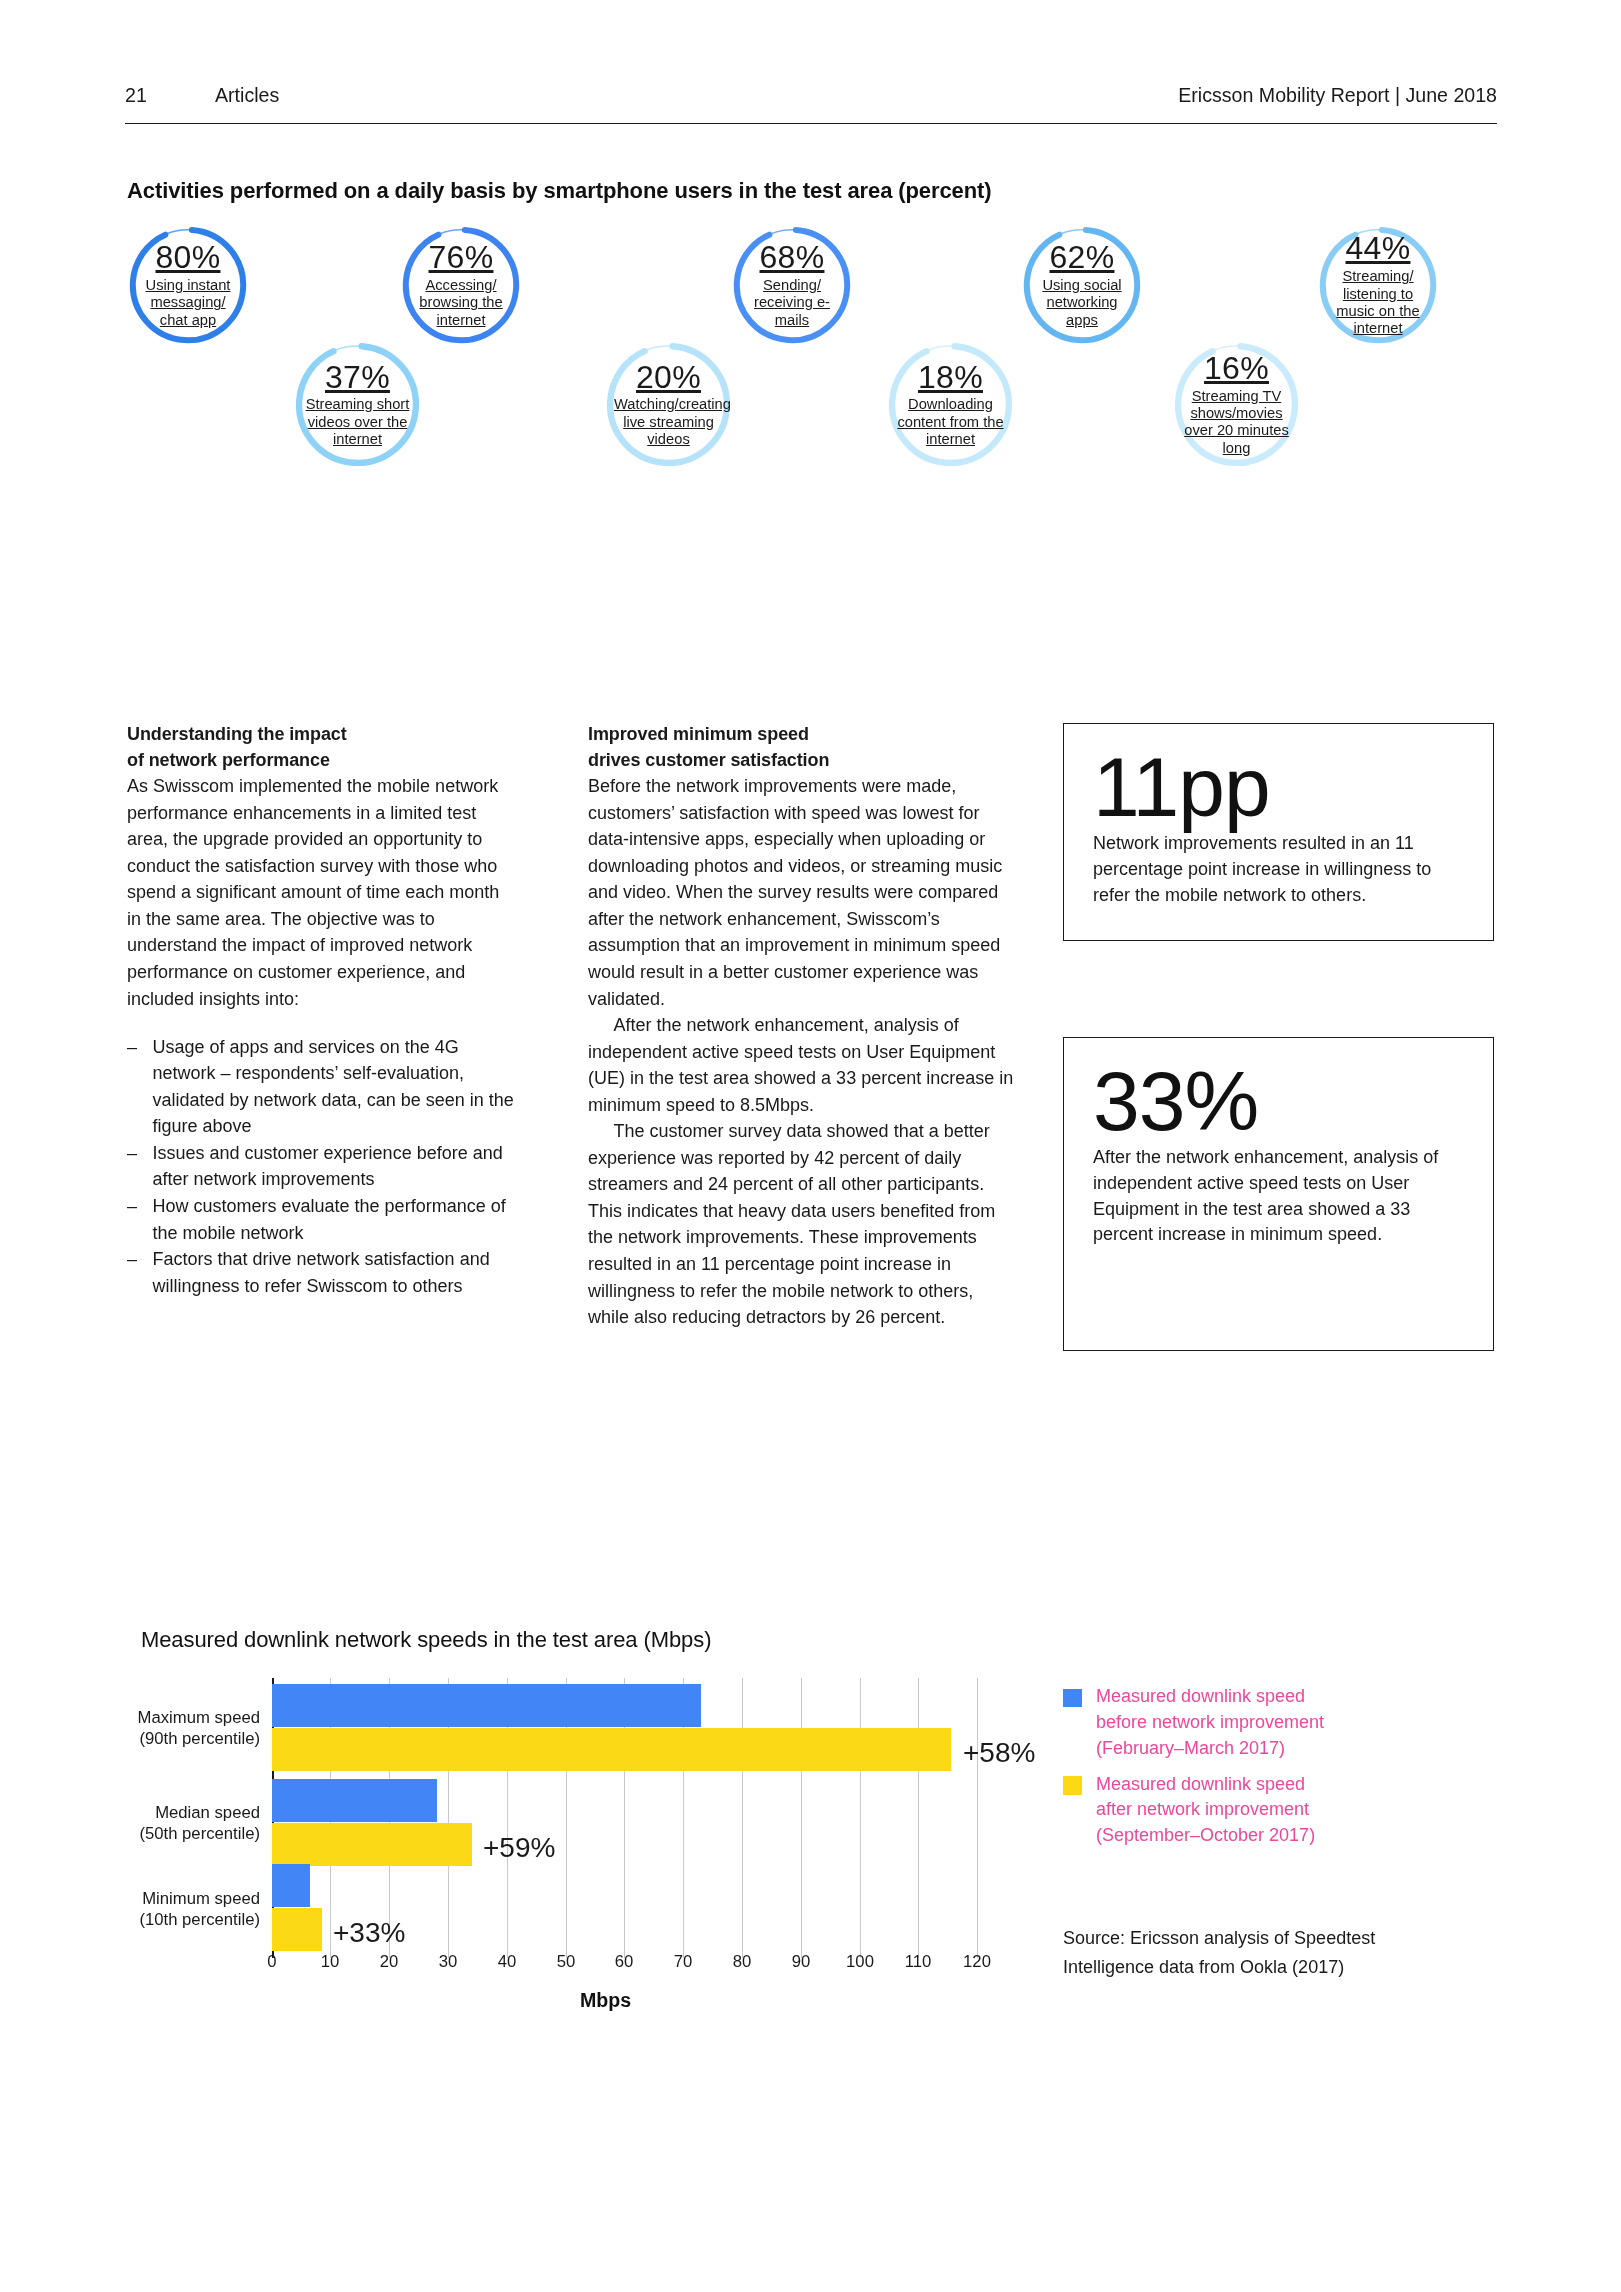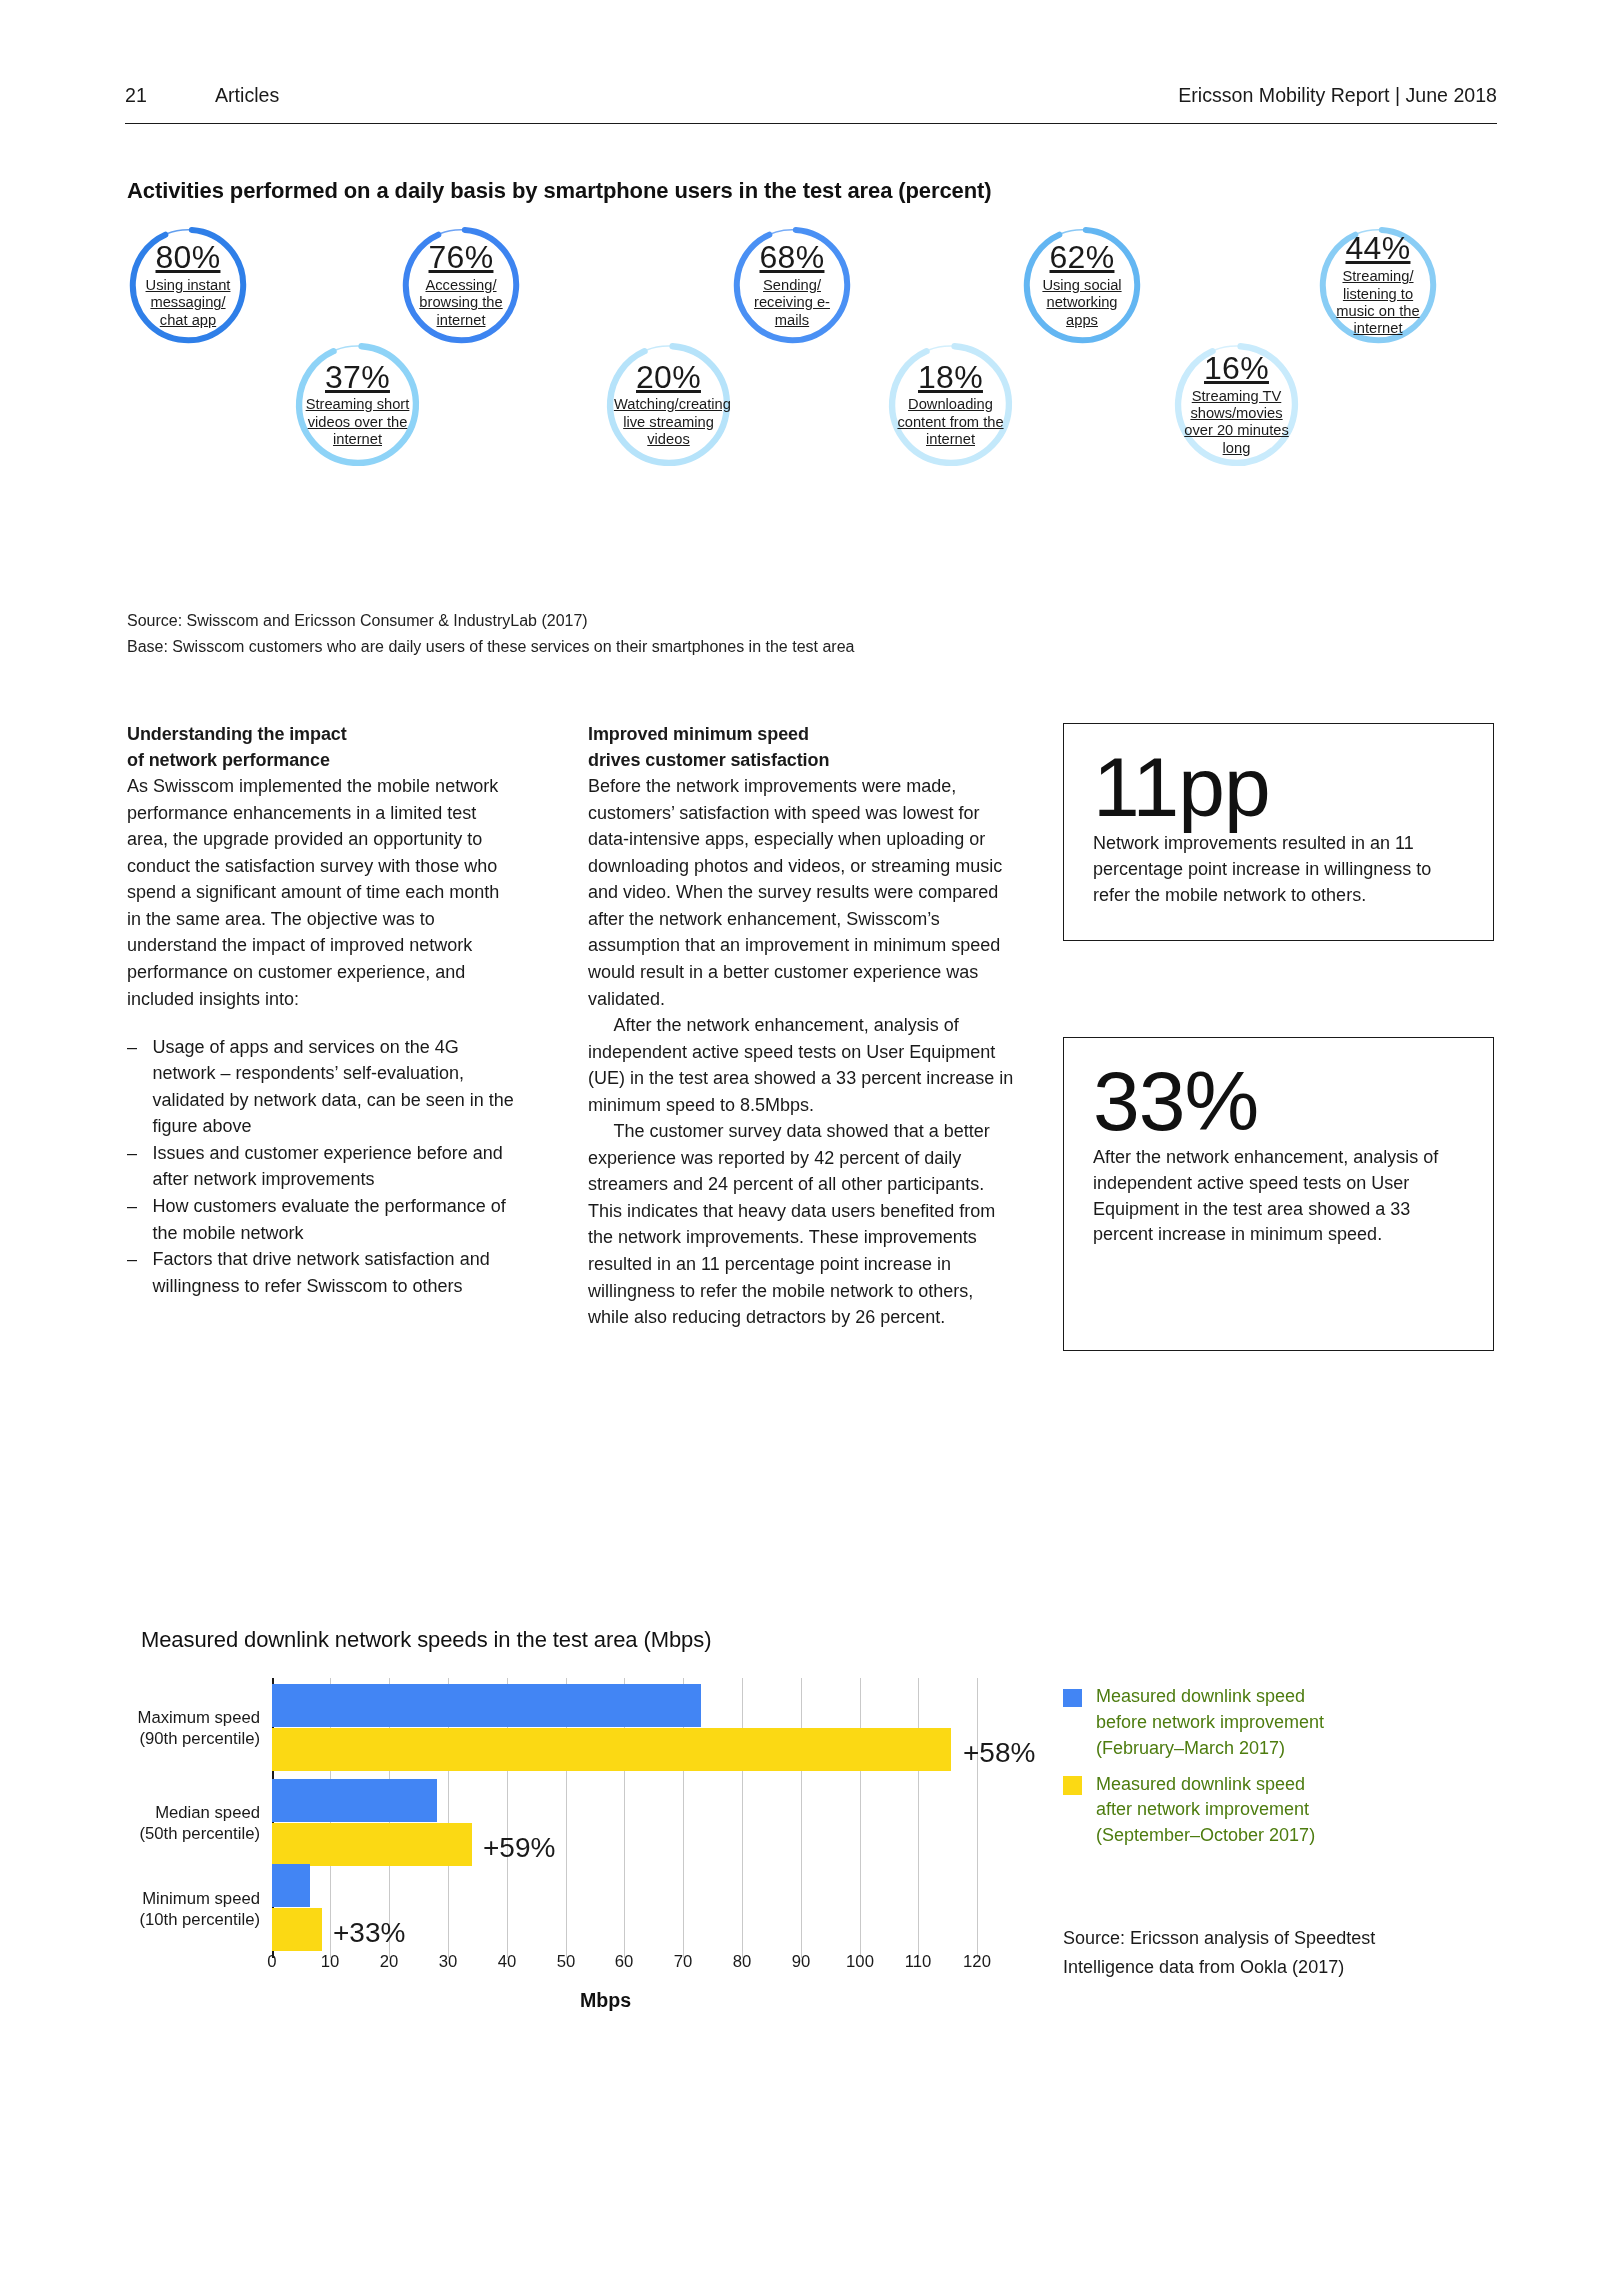--- a/index.html
+++ b/index.html
@@ -66,21 +66,21 @@
   .bar.before{background:#4285f4;}
   .bar.after{background:#fbd914;}
   .bar-note{position:absolute;font-size:28px;color:#1a1a1a;}
   .xaxis-title{position:absolute;font-size:19.6px;font-weight:bold;color:#111;}
 
   .legend{position:absolute;left:1063px;top:1684px;width:412px;}
   .legend .row{position:relative;padding-left:33px;margin-bottom:9.8px;}
   .legend .sw{position:absolute;left:0;top:4.9px;width:18.6px;height:18.6px;}
   .legend .sw.before{background:#4285f4;}
   .legend .sw.after{background:#fbd914;}
-  .legend .ltxt{font-size:18px;line-height:1.44;color:#4d7c0f;}
+  .legend .ltxt{font-size:18px;line-height:1.44;color:#ec4899;}
   .chart-src{position:absolute;left:1063px;top:1924px;width:412px;font-size:18px;
     line-height:1.62;color:#1a1a1a;}
 </style>
 </head>
 <body>
 
 <div class="page">
 
   <div class="hdr">
     <span class="pg">21</span>
@@ -177,24 +177,20 @@
           <circle cx="50" cy="50" r="46" fill="none" stroke="#c9ebfc" stroke-width="1.2" opacity="0.75"></circle>
           <circle cx="50" cy="50" r="46" fill="none" stroke="#c9ebfc" stroke-width="5" stroke-linecap="round" stroke-dasharray="265.9044021998401 23.122121930420878" transform="rotate(-86 50 50)"></circle>
         </svg>
         <div class="inner">
           <div class="pct">16%</div>
           <div class="lbl">Streaming TV shows/movies over 20 minutes long</div>
         </div>
       </div>
     </div>
 
-  <div class="src-fig">
-    <div>Source: Swisscom and Ericsson Consumer &amp; IndustryLab (2017)</div>
-    <div>Base: Swisscom customers who are daily users of these services on their smartphones in the test area</div>
-  </div>
 
   <div class="col col-left">
     <h3>
       <span>Understanding the impact</span><br>
       <span>of network performance</span>
     </h3>
     <p>As Swisscom implemented the mobile network performance enhancements in a limited test area, the upgrade provided an opportunity to conduct the satisfaction survey with those who spend a significant amount of time each month in the same area. The objective was to understand the impact of improved network performance on customer experience, and included insights into:</p>
     <ul class="dashlist" id="bullets-host">
         <li><span class="dash">–</span><span>Usage of apps and services on the 4G network – respondents’ self-evaluation, validated by network data, can be seen in the figure above</span></li>
         <li><span class="dash">–</span><span>Issues and customer experience before and after network improvements</span></li>

